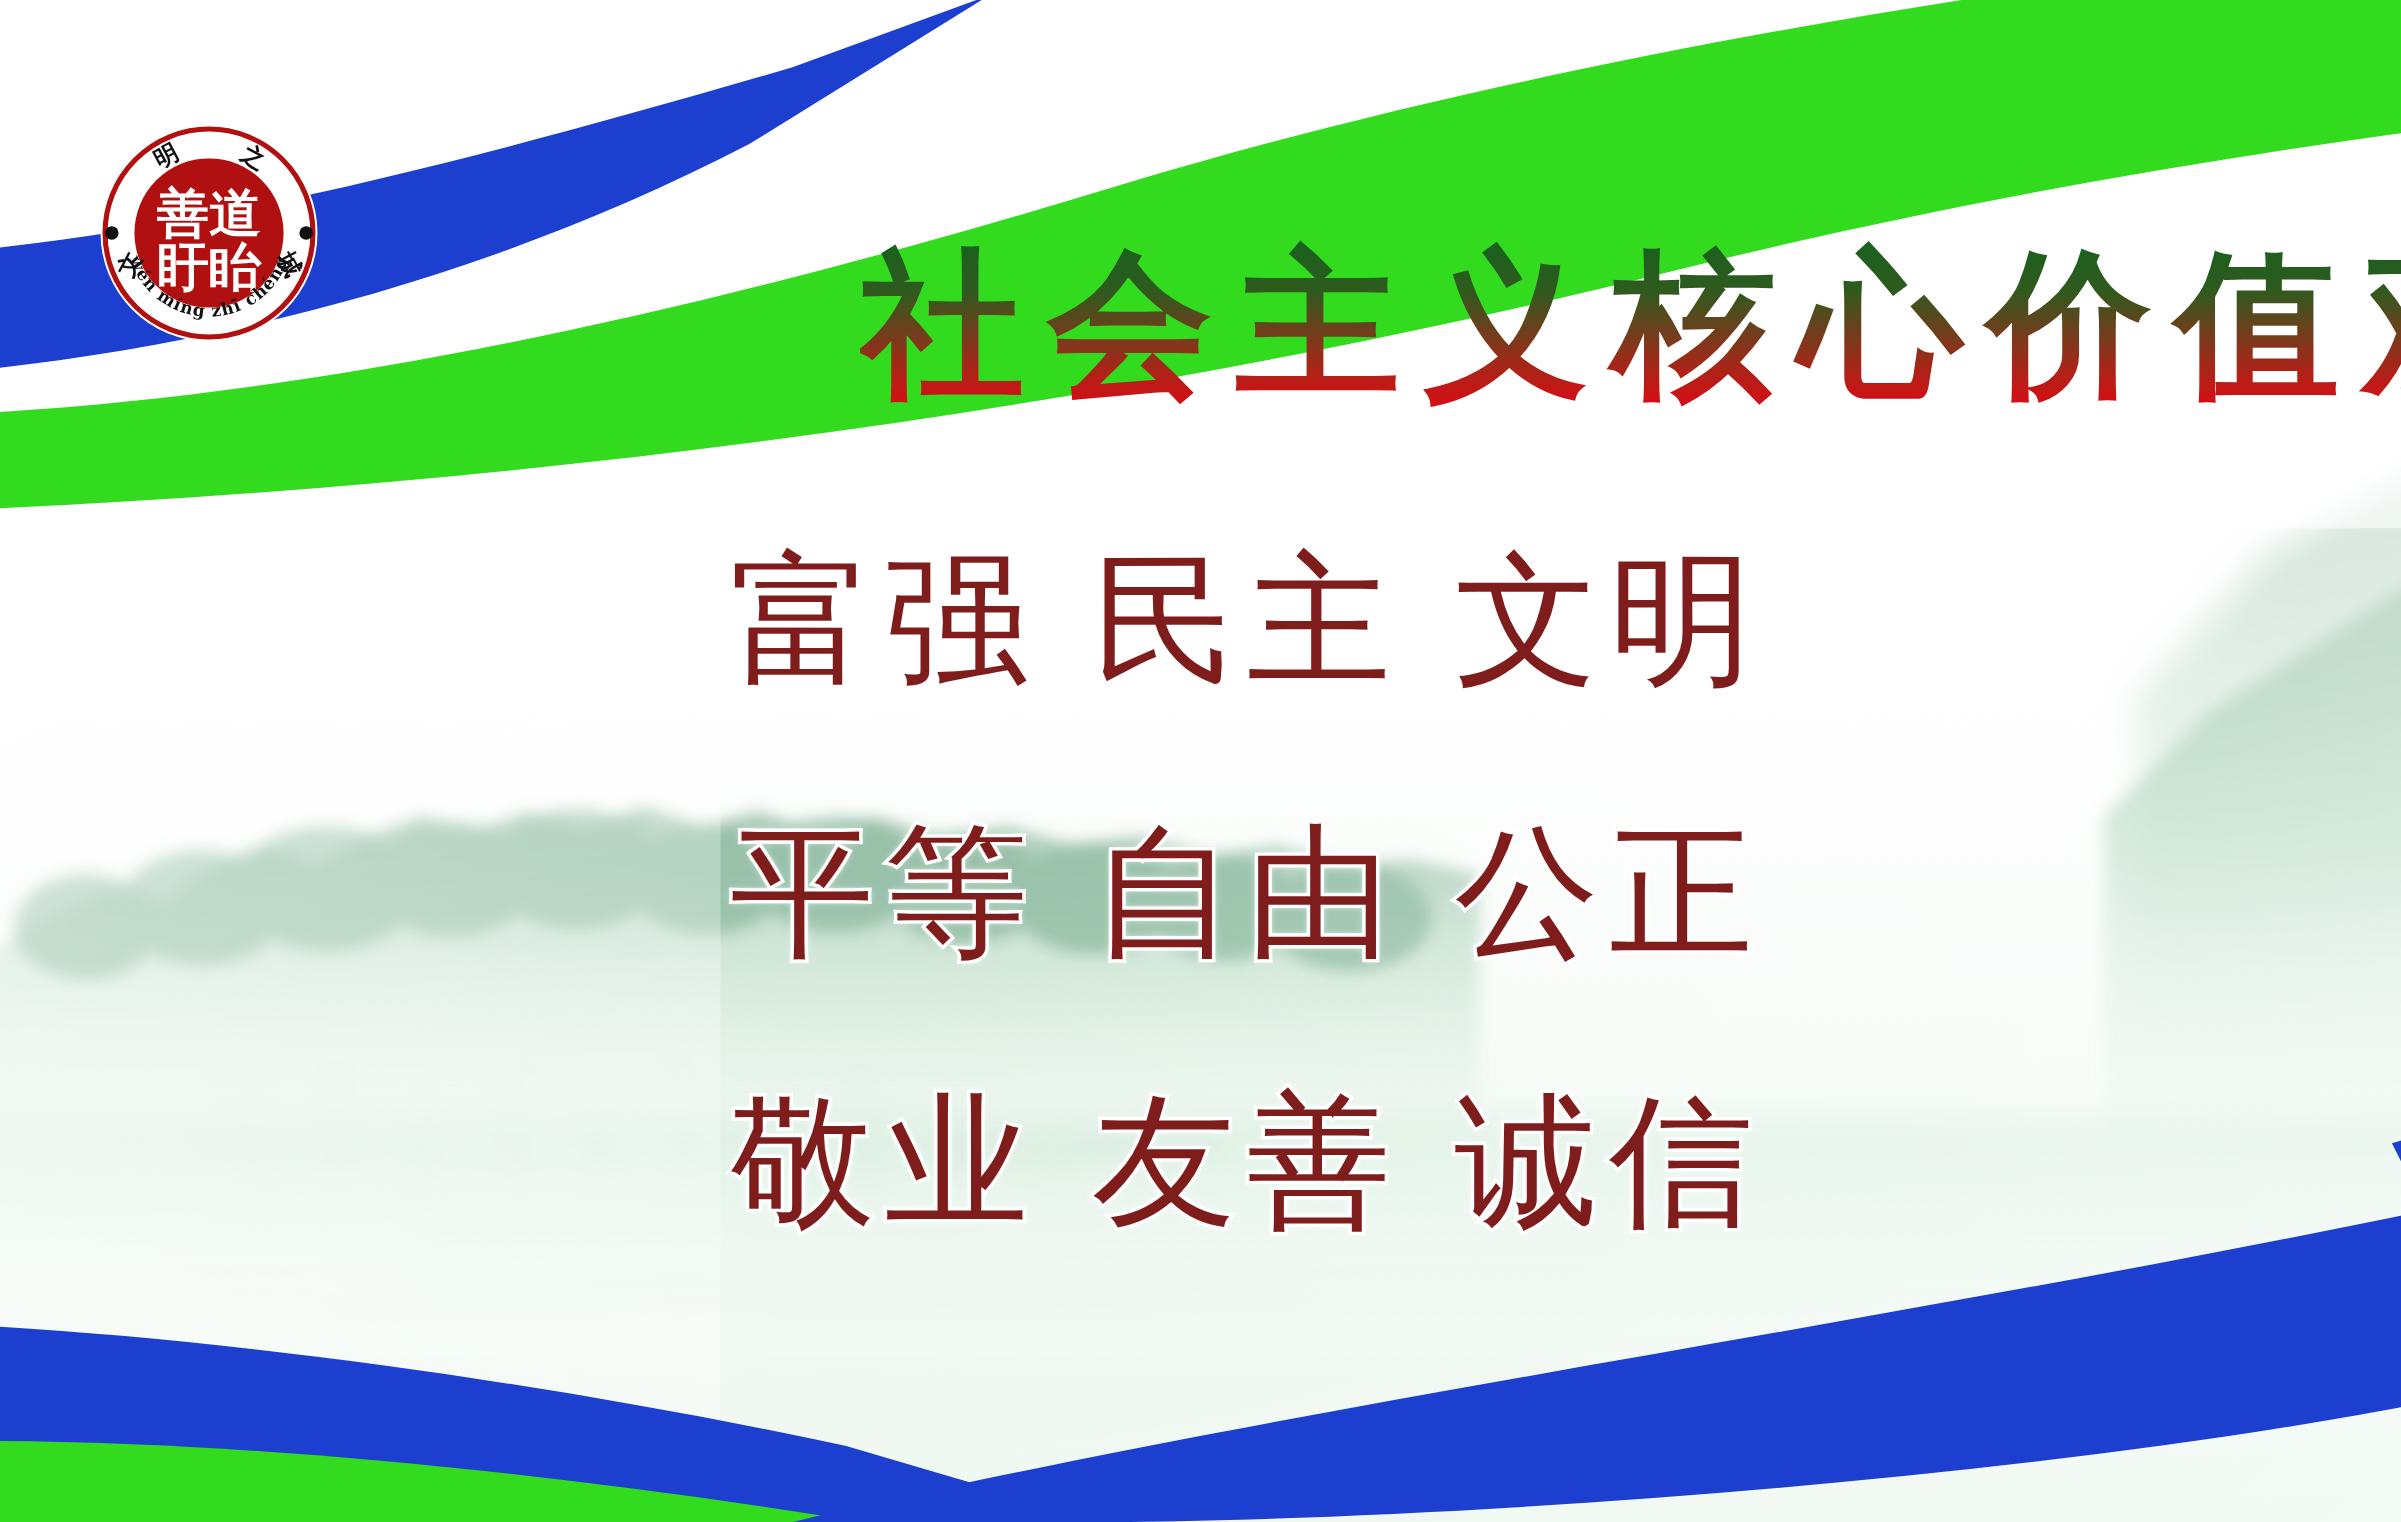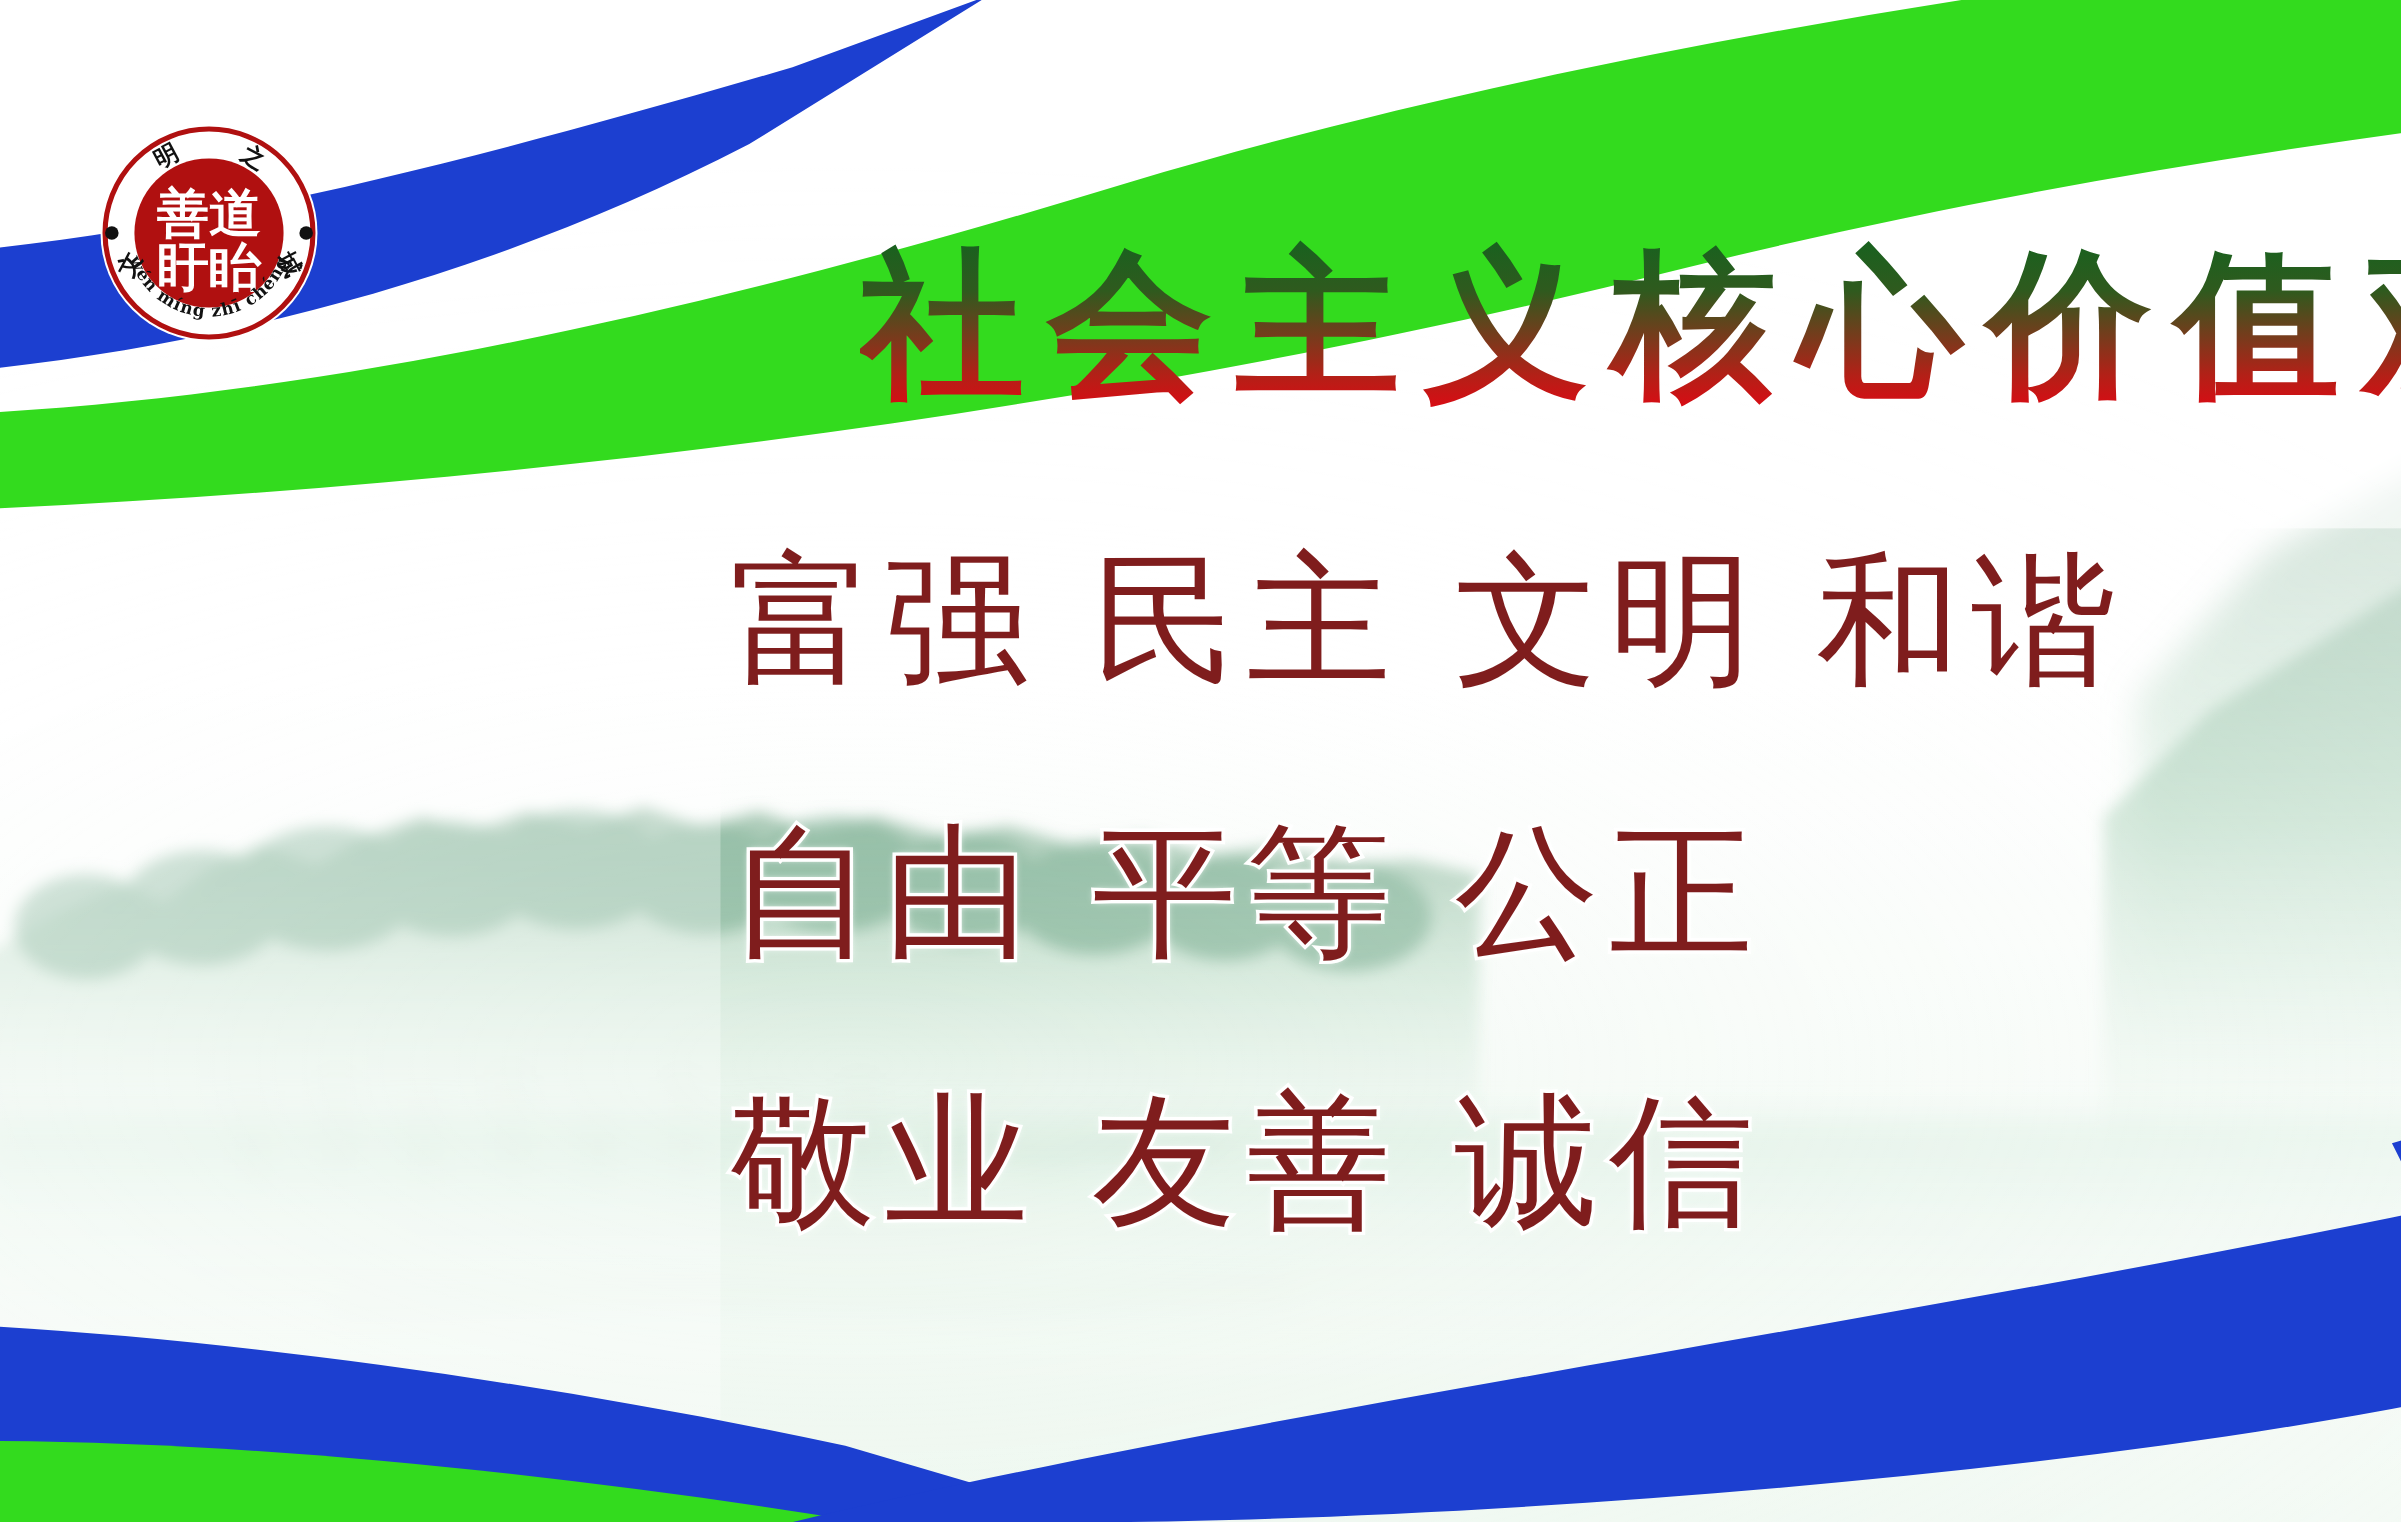--- a/index.html
+++ b/index.html
@@ -299,26 +299,25 @@
         </linearGradient>
       </defs>
       <text x="0" y="318" font-family="'DejaVu Sans','Liberation Sans',sans-serif" font-weight="bold" font-size="330" letter-spacing="48" textLength="3520" lengthAdjust="spacingAndGlyphs" fill="url(#titleGrad)">社会主义核心价值观</text>
     </svg>
   </div>
 
   <div class="value-line" id="line1">
     <span class="value-word">富强</span>
     <span class="value-word">民主</span>
     <span class="value-word">文明</span>
-    <span class="value-word">和谐</span>
   </div>
 
   <div class="value-line" id="line2">
+    <span class="value-word">平等</span>
     <span class="value-word">自由</span>
-    <span class="value-word">平等</span>
     <span class="value-word">公正</span>
   </div>
 
   <div class="value-line" id="line3">
     <span class="value-word">敬业</span>
     <span class="value-word">友善</span>
     <span class="value-word">诚信</span>
   </div>
 
 </div>

